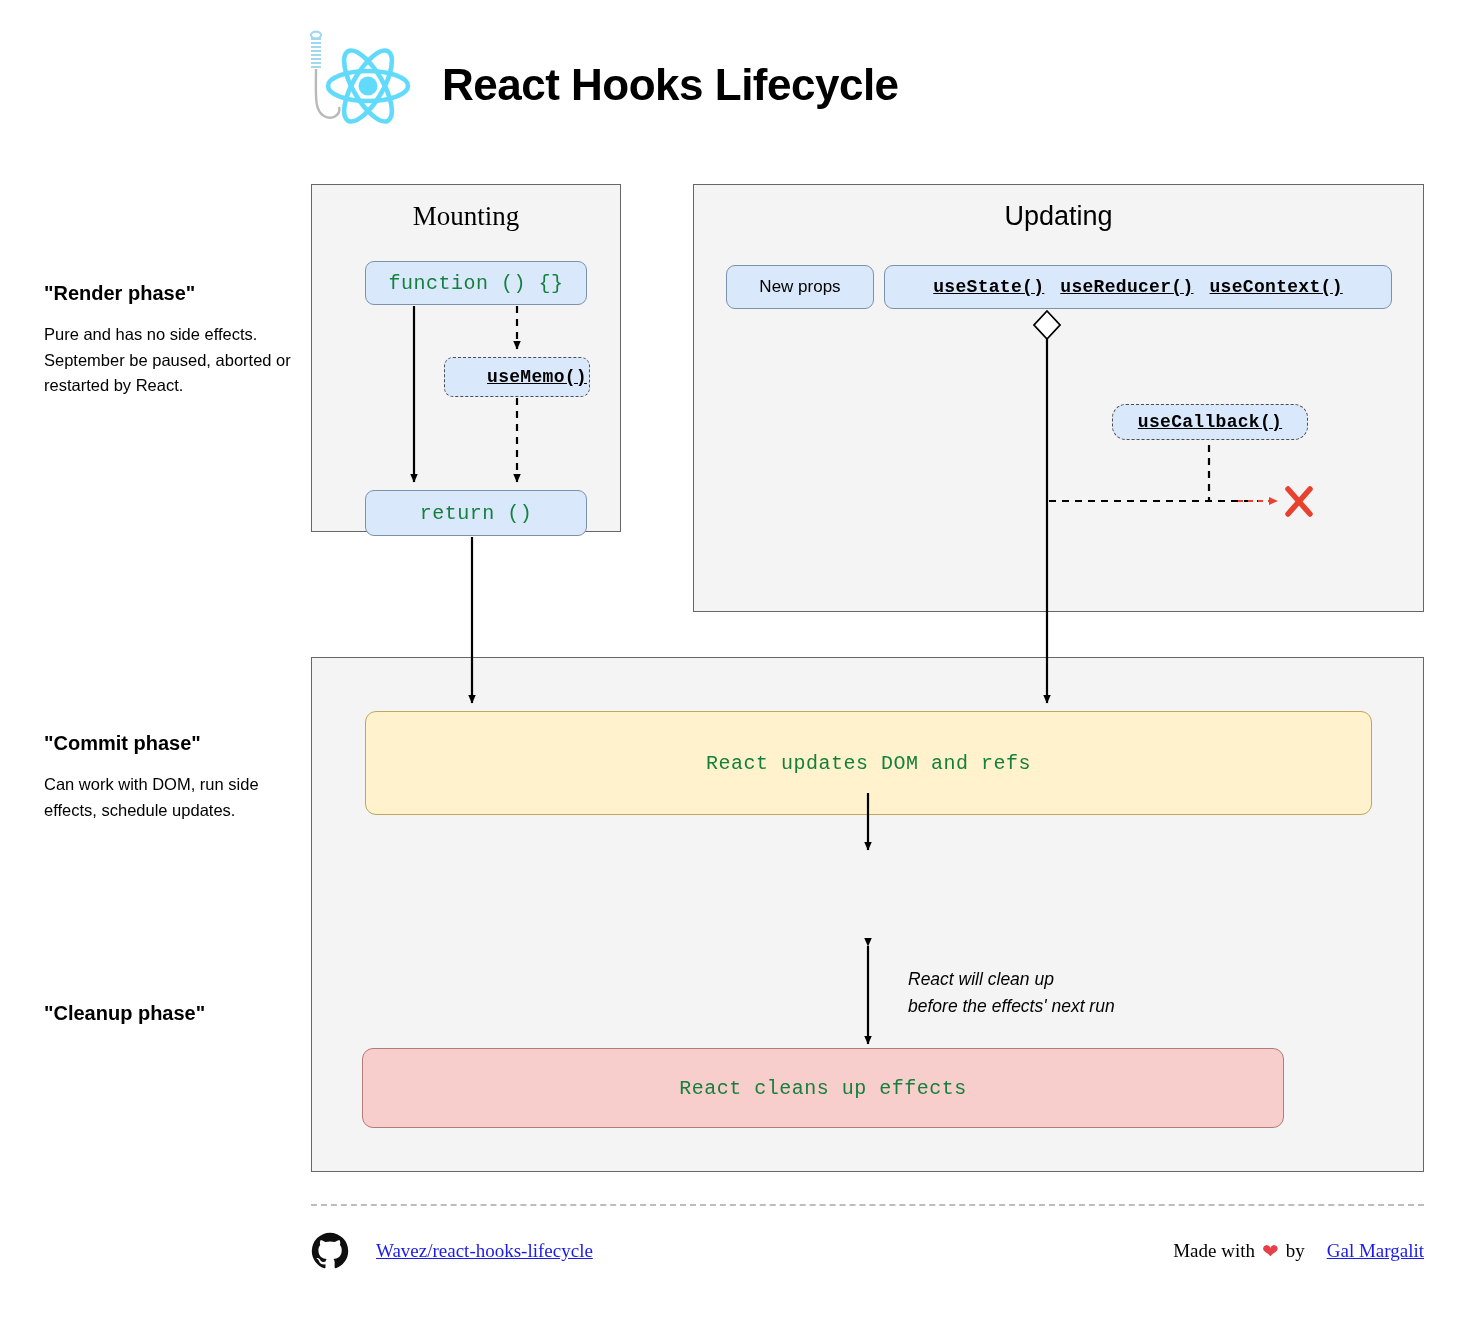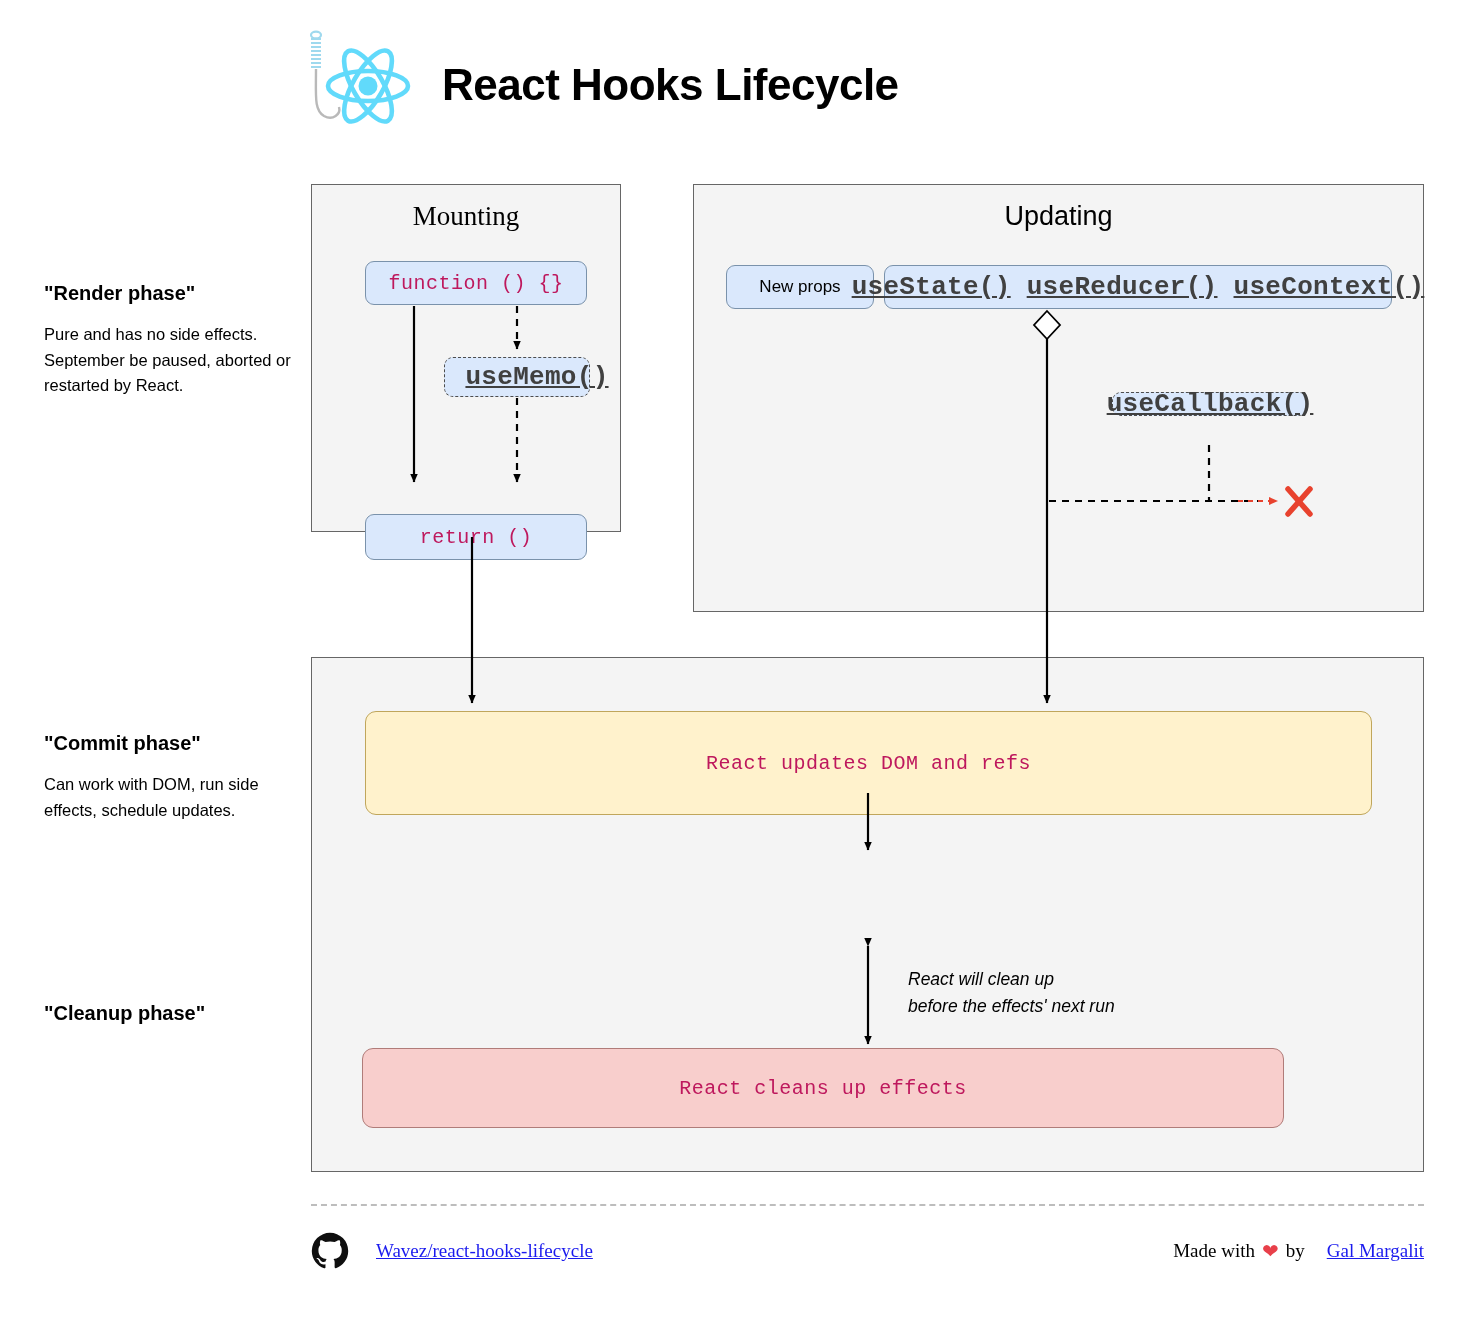--- a/index.html
+++ b/index.html
@@ -23,22 +23,22 @@
   .phase-body{font-size:16.5px;color:#000;line-height:1.55;}
 
   
   .panel{position:absolute;background:#f4f4f4;border:1.6px solid #666666;box-sizing:border-box;}
   .panel-title{position:absolute;left:0;right:0;top:16px;text-align:center;font-size:27px;color:#000;}
 
   
   .node{position:absolute;box-sizing:border-box;display:flex;align-items:center;justify-content:center;border-radius:9px;}
   .node-blue{background:#dae8fc;border:1.4px solid #7a92ab;}
   .node-dashed{background:#dae8fc;border:1.7px dashed #4d4d4d;border-radius:9px;}
-  .mono{font-family:"Liberation Mono", monospace;font-size:20px;color:#be185d;letter-spacing:0.5px;}
-  .hooklink{font-family:"Liberation Mono", monospace;font-weight:bold;font-size:26px;color:#404040;text-decoration:underline;letter-spacing:0.3px;white-space:nowrap;}
+  .mono{font-family:"Liberation Mono", monospace;font-size:20px;color:#15803d;letter-spacing:0.5px;}
+  .hooklink{font-family:"Liberation Mono", monospace;font-weight:bold;font-size:18px;color:#000000;text-decoration:underline;letter-spacing:0.3px;white-space:nowrap;}
   .plain{font-size:17px;color:#000;}
 
   .node-yellow{background:#fff2cc;border:1.6px solid #c0a65b;border-radius:11px;}
   .node-green{background:#d5e8d4;border:1.6px solid #86a37f;border-radius:11px;}
   .node-red{background:#f8cecc;border:1.6px solid #b07c79;border-radius:11px;}
 
   .ital{font-style:italic;font-size:17.5px;color:#000;line-height:1.55;}
 
   
   .divider{position:absolute;left:311px;top:1204px;width:1113px;height:0;border-top:2px dashed #bdbdbd;}
@@ -98,39 +98,39 @@
   </div>
 
   <div class="node node-blue" style="left:365px;top:261px;width:222px;height:44px;">
     <span class="mono">function () {}</span>
   </div>
 
   <div class="node node-dashed" style="left:444px;top:357px;width:146px;height:40px;padding-left:40px;">
     <span class="hooklink">useMemo()</span>
   </div>
 
-  <div class="node node-blue" style="left:365px;top:490px;width:222px;height:46px;margin-top:24px;">
+  <div class="node node-blue" style="left:365px;top:490px;width:222px;height:46px;">
     <span class="mono">return ()</span>
   </div>
 
   <div class="panel" style="left:693px;top:184px;width:731px;height:428px;">
     <div class="panel-title">Updating</div>
   </div>
 
   <div class="node node-blue" style="left:726px;top:265px;width:148px;height:44px;">
     <span class="plain">New props</span>
   </div>
 
   <div class="node node-blue" style="left:884px;top:265px;width:508px;height:44px;gap:16px;">
     <span class="hooklink">useState()</span>
     <span class="hooklink">useReducer()</span>
     <span class="hooklink">useContext()</span>
   </div>
 
-  <div class="node node-dashed" style="left:1112px;top:392px;width:196px;height:24px;">
+  <div class="node node-dashed" style="left:1112px;top:404px;width:196px;height:36px;border-radius:14px;">
     <span class="hooklink">useCallback()</span>
   </div>
 
   <div class="panel" style="left:311px;top:657px;width:1113px;height:515px;"></div>
 
   <div class="node node-yellow" style="left:365px;top:711px;width:1007px;height:104px;">
     <span class="mono">React updates DOM and refs</span>
   </div>
 
 

